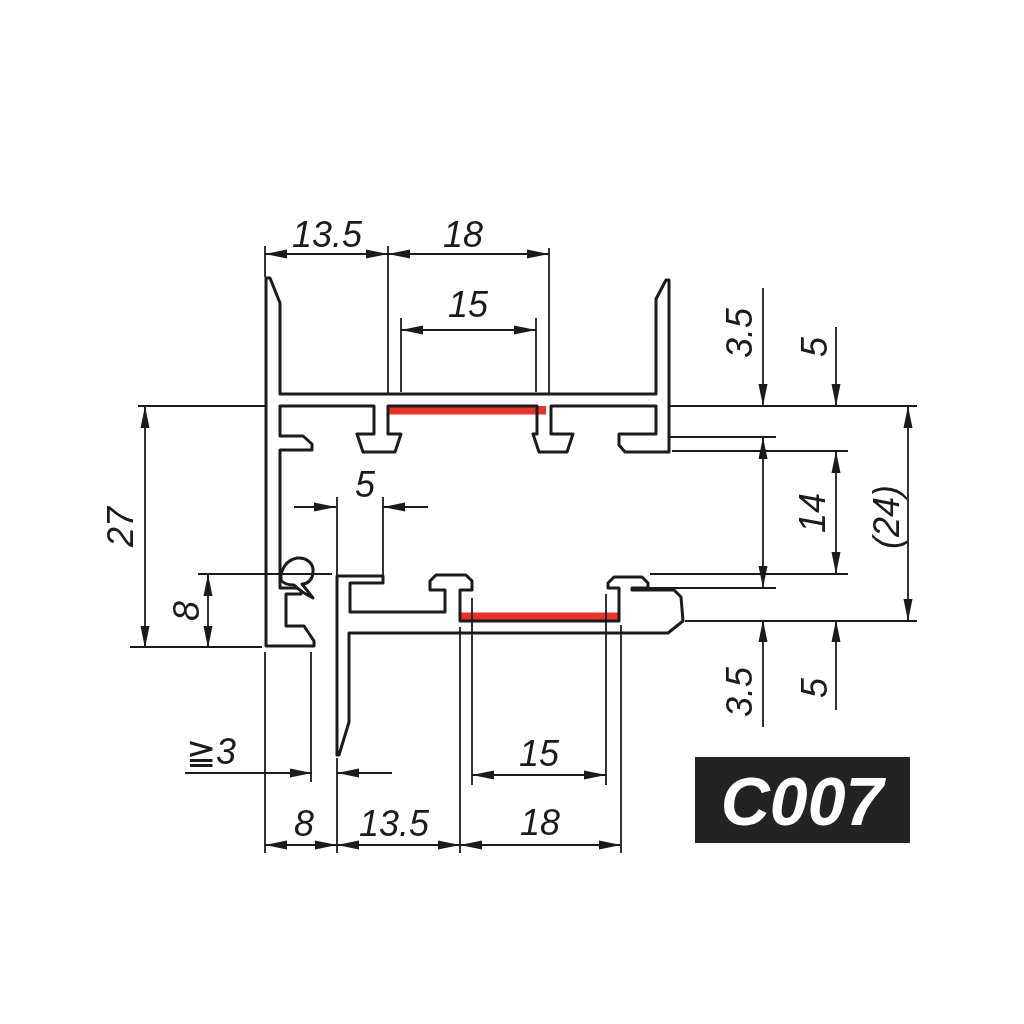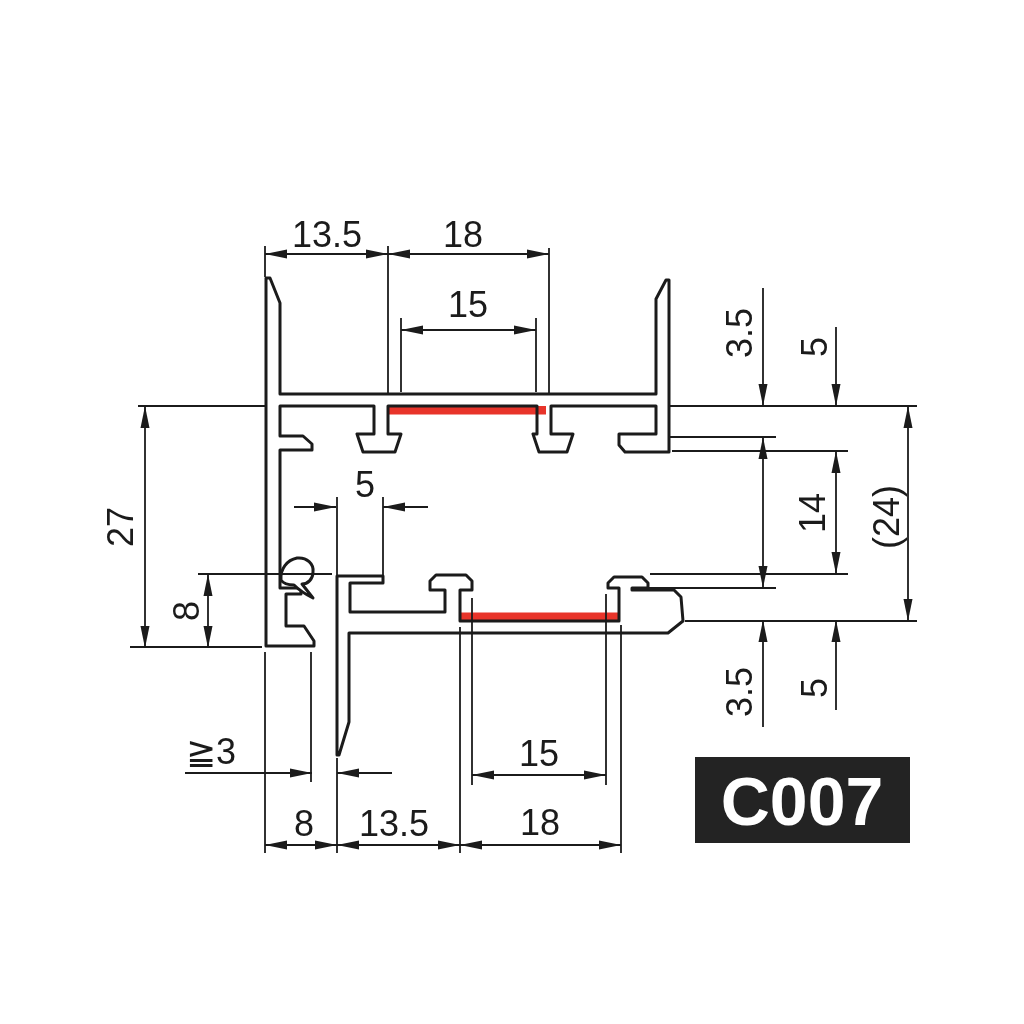--- a/index.html
+++ b/index.html
@@ -1,16 +1,16 @@
 <!DOCTYPE html>
 <html><head>
 <meta charset="utf-8">
 <style>
   html,body{margin:0;padding:0;background:#ffffff;}
-  .stage{position:relative;width:1024px;height:1024px;background:#ffffff;overflow:hidden;}
+  .stage{position:relative;width:1024px;height:1024px;background:#ffffff;overflow:hidden;font-style:italic;}
   svg{display:block;}
   .outline{fill:none;stroke:#1b1b1b;stroke-width:3;stroke-linejoin:round;stroke-linecap:square;}
   .knob{fill:#ffffff;stroke:#1b1b1b;stroke-width:3;stroke-linejoin:round;}
   .thin{stroke:#1b1b1b;stroke-width:1.8;fill:none;stroke-linecap:butt;}
   .arr{fill:#1b1b1b;stroke:none;}
   .dim{font-family:"Liberation Sans","DejaVu Sans",sans-serif;font-size:36px;fill:#1b1b1b;}
   .code{font-family:"Liberation Sans","DejaVu Sans",sans-serif;font-size:68px;font-weight:bold;}
 </style>
 </head>
 <body>

